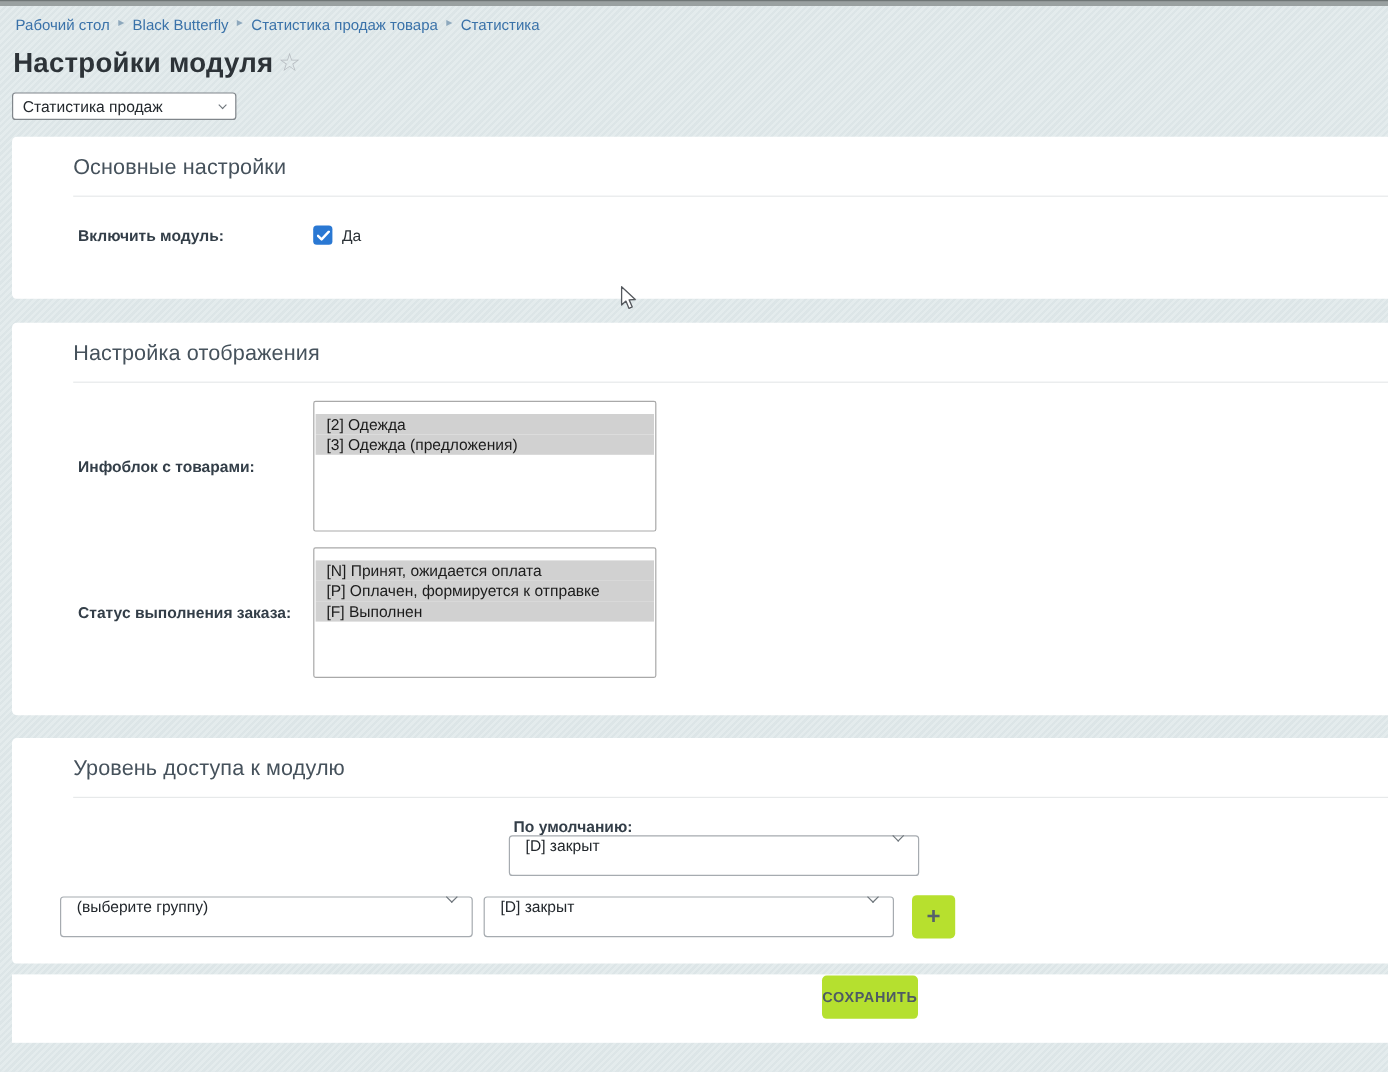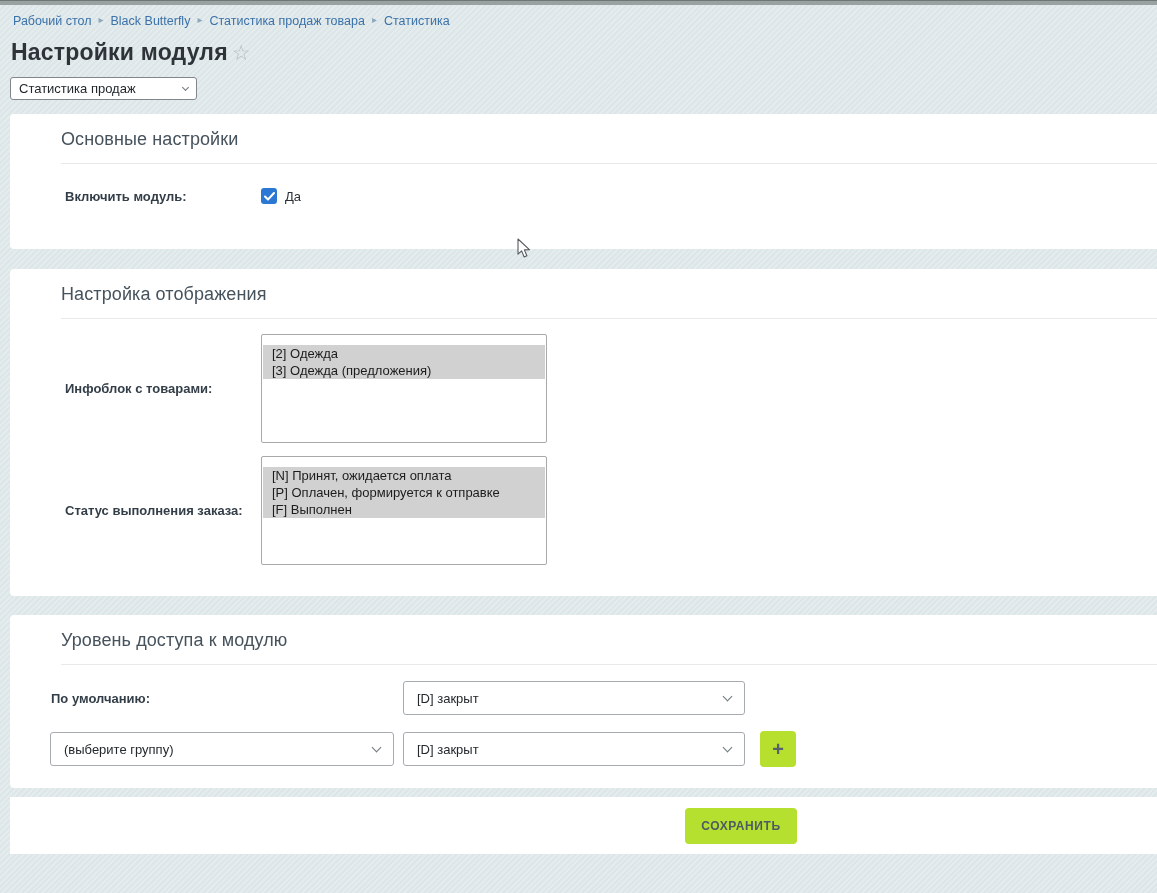--- a/index.html
+++ b/index.html
@@ -50,36 +50,36 @@
 
   .listbox {
     width:286px; height:109px; background:#fff; border:1px solid #a9a9a9; border-radius:2px;
     padding:10px 1px 0; overflow:hidden; cursor:default;
   }
   .lb-option { font-size:13px; color:#1c1c1c; line-height:17px; padding:0 9px; white-space:nowrap; }
   .lb-option.selected { background:#d1d1d1; }
 
   .sel {
     height:34px; background:#fff; border:1px solid #a6abb0; border-radius:3px;
-    display:flex; align-items:center; padding:0 13px; cursor:pointer;
+    display:flex; align-items:flex-start; padding:0 13px; cursor:pointer;
   }
   .sel .sel-label { flex:1; font-size:13px; color:#23282d; }
   .p3-label { margin-left:18px; width:352px; font-weight:bold; font-size:13px; color:#333e48; flex-shrink:0; }
   .sel.w-access { width:342px; }
   .sel.w-group { width:344px; margin-left:17px; }
   .gap8 { width:9px; }
   .plus-btn {
     width:36px; height:36px; margin-left:15px; background:#b7e02e; border:none; border-radius:4px;
     color:#56616b; font-size:20px; font-weight:bold; line-height:34px; text-align:center; cursor:pointer;
     font-family:"Liberation Sans", sans-serif;
   }
 
   .save-bar { margin:9px 0 0 10px; width:1147px; height:57px; background:#fff; position:relative; }
   .save-btn {
-    position:absolute; left:675px; top:11px; width:112px; height:36px;
+    position:absolute; left:675px; top:1px; width:80px; height:36px;
     background:#b5e02f; border:none; border-radius:4px;
     color:#4e5a64; font-weight:bold; font-size:12px; letter-spacing:.6px;
     font-family:"Liberation Sans", sans-serif; cursor:pointer;
   }
   .cursor { position:absolute; left:517px; top:238px; pointer-events:none; z-index:10; }
 </style>
 </head>
 <body>
 
 <div class="topbar"></div>
@@ -150,21 +150,21 @@
     </div>
   </div>
 </div>
 
 <div class="panel" style="margin-top:19px;">
   <div class="panel-head">
     <div class="panel-title">Уровень доступа к модулю</div>
     <div class="panel-divider"></div>
   </div>
   <div class="p3-body">
-    <div class="form-row" style="margin-top:0;">
+    <div class="form-row" style="margin-top:0;flex-direction:column;">
       <div class="p3-label">По умолчанию:</div>
       <div class="sel w-access">
         <span class="sel-label">[D] закрыт</span>
         <span class="chev"></span>
       </div>
     </div>
     <div class="form-row" style="margin-top:16px;">
       <div class="sel w-group">
         <span class="sel-label">(выберите группу)</span>
         <span class="chev"></span>

